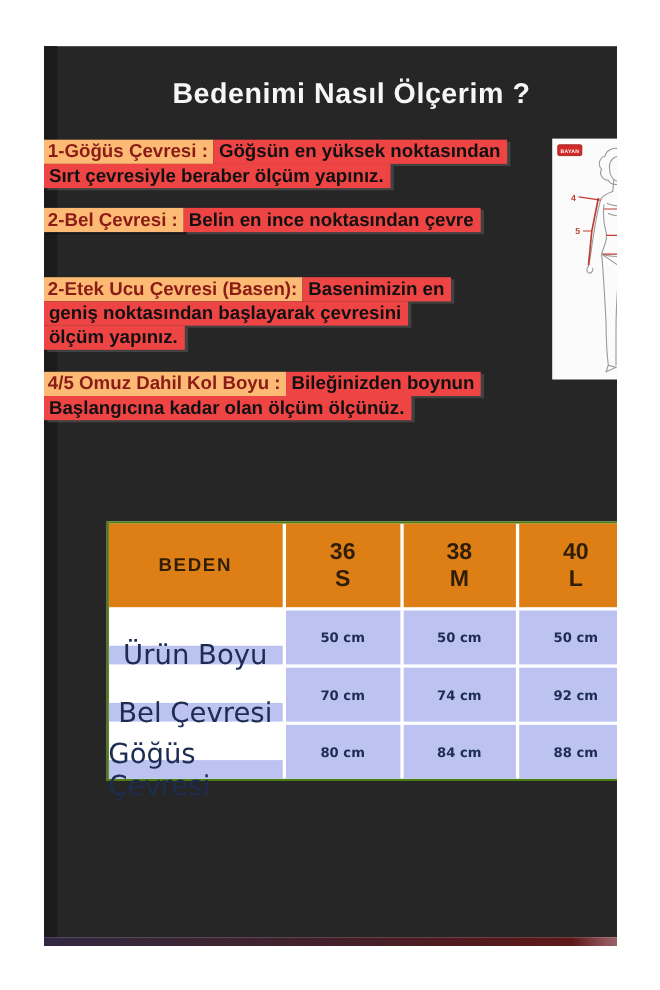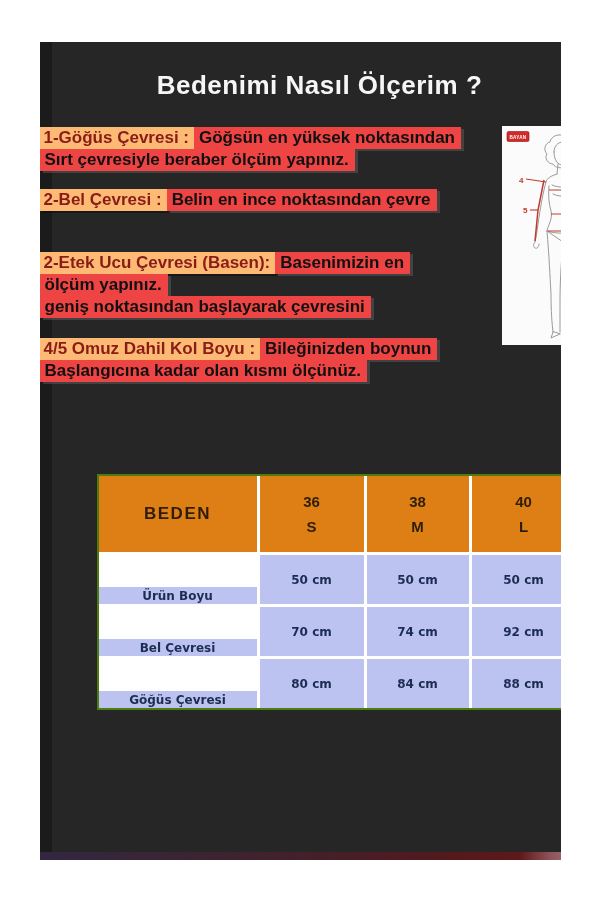--- a/index.html
+++ b/index.html
@@ -43,23 +43,23 @@
   .size-table {
     position:absolute; left:57px; top:474px;
     display:grid;
     grid-template-columns:158px 104px 102px 104px;
     grid-template-rows:76px 49px 49px 49px;
     gap:3px; background:#ffffff; border:2px solid #4d7c0f;
   }
   .cell { display:flex; flex-direction:column; align-items:center; justify-content:center; }
   .cell.th { background:#dd7f15; color:#301d06; font-weight:800; }
   .cell.td { background:#bcc3f0; color:#1d2c51; font-family:"DejaVu Sans","Liberation Sans",sans-serif; }
-  .th-size { font-size:15px; line-height:25px; }
+  .th-size { font-size:21px; line-height:25px; }
   .th-beden { font-size:17px; letter-spacing:1.5px; }
-  .td-label { font-size:12px; font-weight:700;margin-top:32px; }
+  .td-label { font-size:25px; font-weight:400;margin-top:32px; }
   .td-value { font-size:12px; font-weight:800; }
 </style>
 </head>
 <body>
 
 <div class="stage">
   <div class="band-top"></div>
   <div class="canvas"></div>
   <div class="edge-left"></div>
   <div class="edge-right"></div>
@@ -70,27 +70,27 @@
     <div class="line"><span class="hl-red"> 1-Göğüs Çevresi : </span><span class="hl-white">Göğsün en yüksek noktasından</span></div>
     <div class="line"><span class="hl-white">Sırt çevresiyle beraber ölçüm yapınız.</span></div>
   </div>
 
   <div class="section" style="top:189px;">
     <div class="line"><span class="hl-red">2-Bel Çevresi : </span><span class="hl-white">Belin en ince noktasından çevre</span></div>
   </div>
 
   <div class="section" style="top:252px;">
     <div class="line"><span class="hl-red">2-Etek Ucu Çevresi (Basen): </span><span class="hl-white">Basenimizin en</span></div>
+    <div class="line"><span class="hl-white">geniş noktasından başlayarak çevresini</span></div>
     <div class="line"><span class="hl-white">ölçüm yapınız.</span></div>
-    <div class="line"><span class="hl-white">geniş noktasından başlayarak çevresini</span></div>
   </div>
 
   <div class="section" style="top:338px;">
     <div class="line"><span class="hl-red">4/5 Omuz Dahil Kol Boyu : </span><span class="hl-white">Bileğinizden boynun</span></div>
-    <div class="line"><span class="hl-white">Başlangıcına kadar olan kısmı ölçünüz.</span></div>
+    <div class="line"><span class="hl-white">Başlangıcına kadar olan ölçüm ölçünüz.</span></div>
   </div>
 
   <div class="figure-box">
     <svg viewBox="0 0 135 219" xmlns="http://www.w3.org/2000/svg">
 
       <rect x="5" y="5.5" width="22" height="10" rx="1.5" fill="#d22a28" stroke="#8f1210" stroke-width="0.6"></rect>
       <text x="16" y="12.8" font-size="4.6" font-weight="bold" fill="#ffffff" text-anchor="middle" letter-spacing="0.3">BAYAN</text>
 
       <g stroke="#9a9a9a" stroke-width="1" fill="none" stroke-linecap="round">
 

